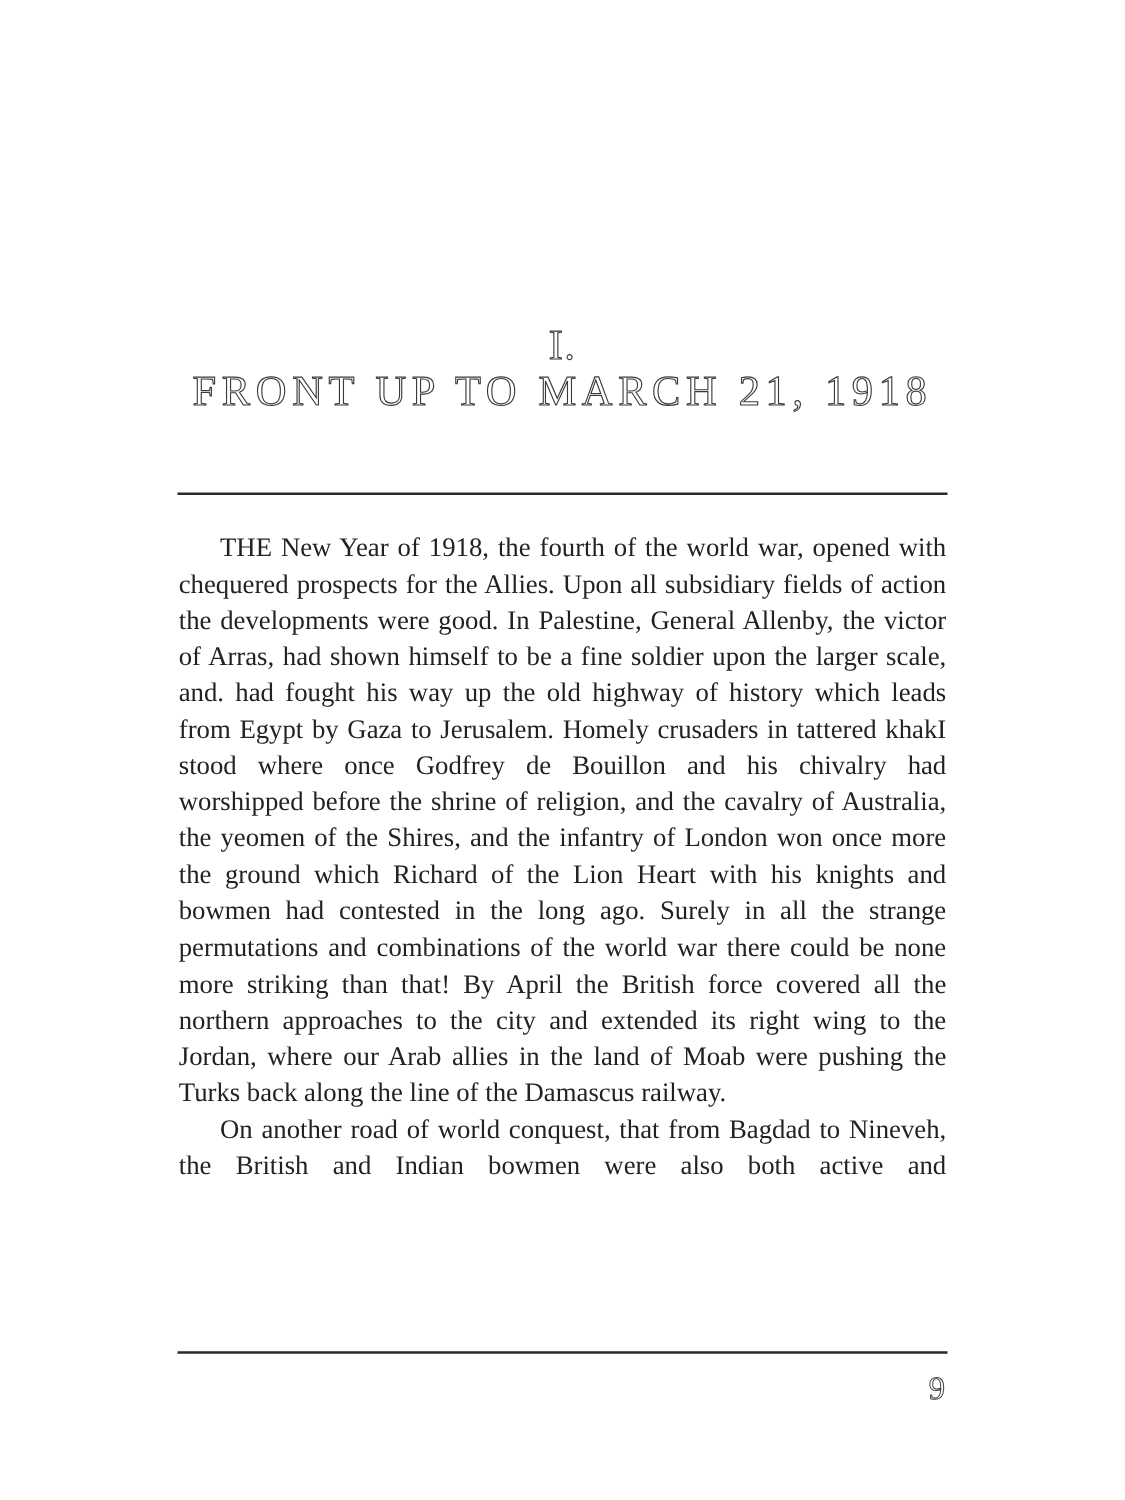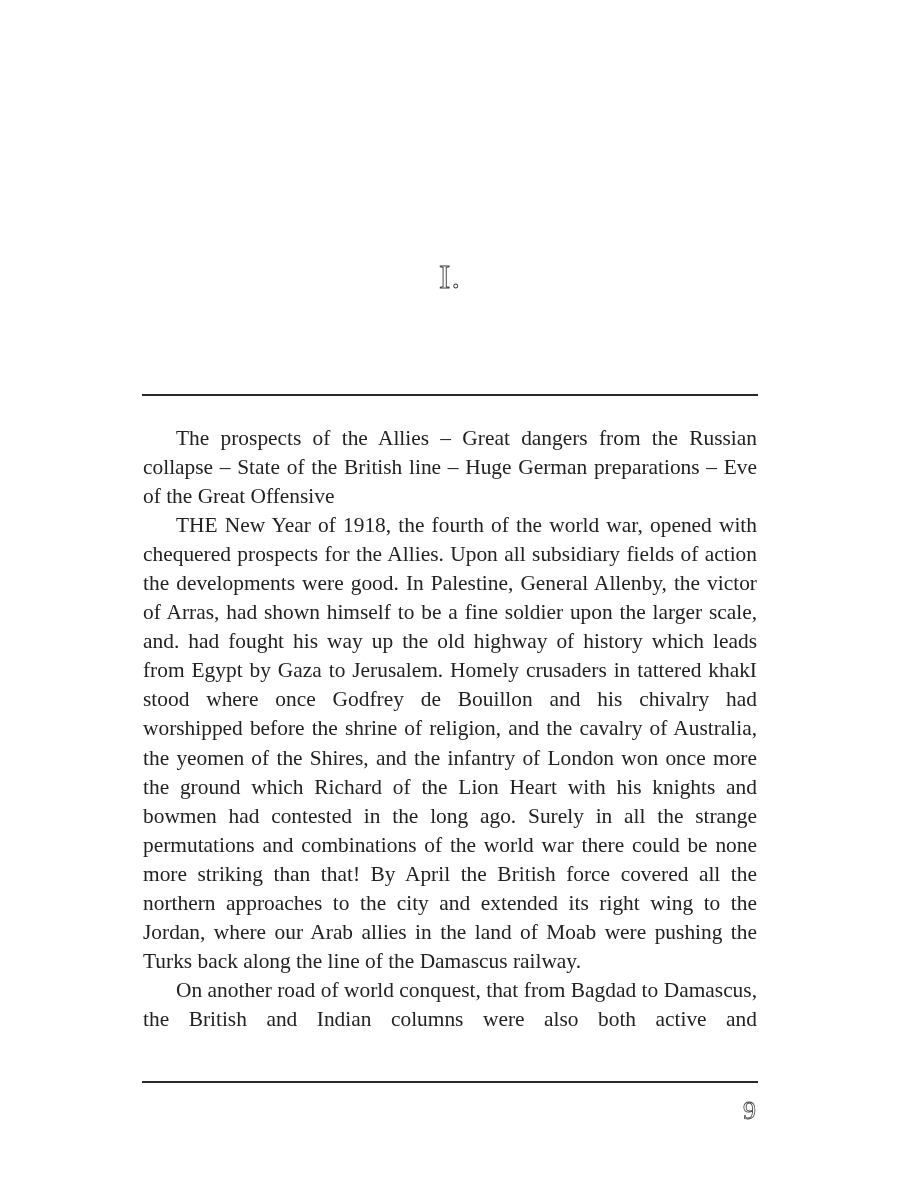--- a/index.html
+++ b/index.html
@@ -85,27 +85,27 @@
     -webkit-text-stroke: 0.8px #444444;
   }
 </style>
 </head>
 <body>
 
 <div class="page">
 
   <div class="chapter-heading">
     <span class="heading-line numeral">I.</span>
+    <span class="heading-line">FRONT UP TO MARCH 21, 1918</span>
   </div>
 
   <div class="rule top"></div>
 
   <div class="body-text">
-    <p class="summary">The prospects of the Allies – Great dangers from the Russian collapse – State of the British line – Huge German preparations – Eve of the Great Offensive</p>
     <p>THE New Year of 1918, the fourth of the world war, opened with chequered prospects for the Allies. Upon all subsidiary fields of action the developments were good. In Palestine, General Allenby, the victor of Arras, had shown himself to be a fine soldier upon the larger scale, and. had fought his way up the old highway of history which leads from Egypt by Gaza to Jerusalem. Homely crusaders in tattered khakI stood where once Godfrey de Bouillon and his chiv­alry had worshipped before the shrine of religion, and the cavalry of Australia, the yeomen of the Shires, and the infantry of London won once more the ground which Richard of the Lion Heart with his knights and bowmen had contested in the long ago. Surely in all the strange permutations and combinations of the world war there could be none more striking than that! By April the British force cov­ered all the northern approaches to the city and extended its right wing to the Jordan, where our Arab allies in the land of Moab were pushing the Turks back along the line of the Damascus railway.</p>
-    <p class="last-justify">On another road of world conquest, that from Bagdad to Damascus, the British and Indian columns were also both active and</p>
+    <p class="last-justify">On another road of world conquest, that from Bagdad to Nineveh, the British and Indian bowmen were also both active and</p>
   </div>
 
   <div class="rule bottom"></div>
 
   <div class="page-number">9</div>
 
 </div>
 
 </body></html>

